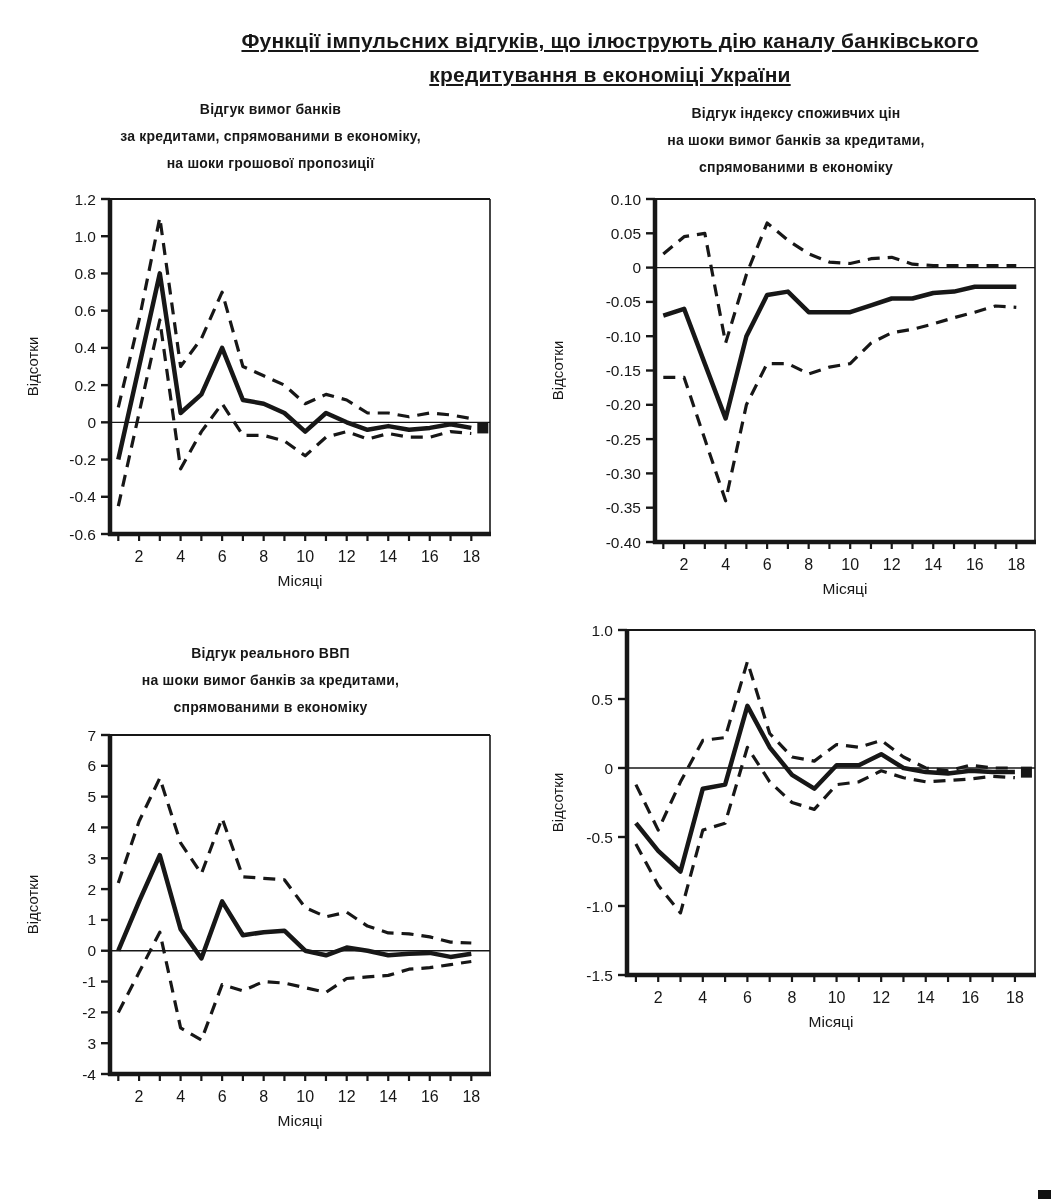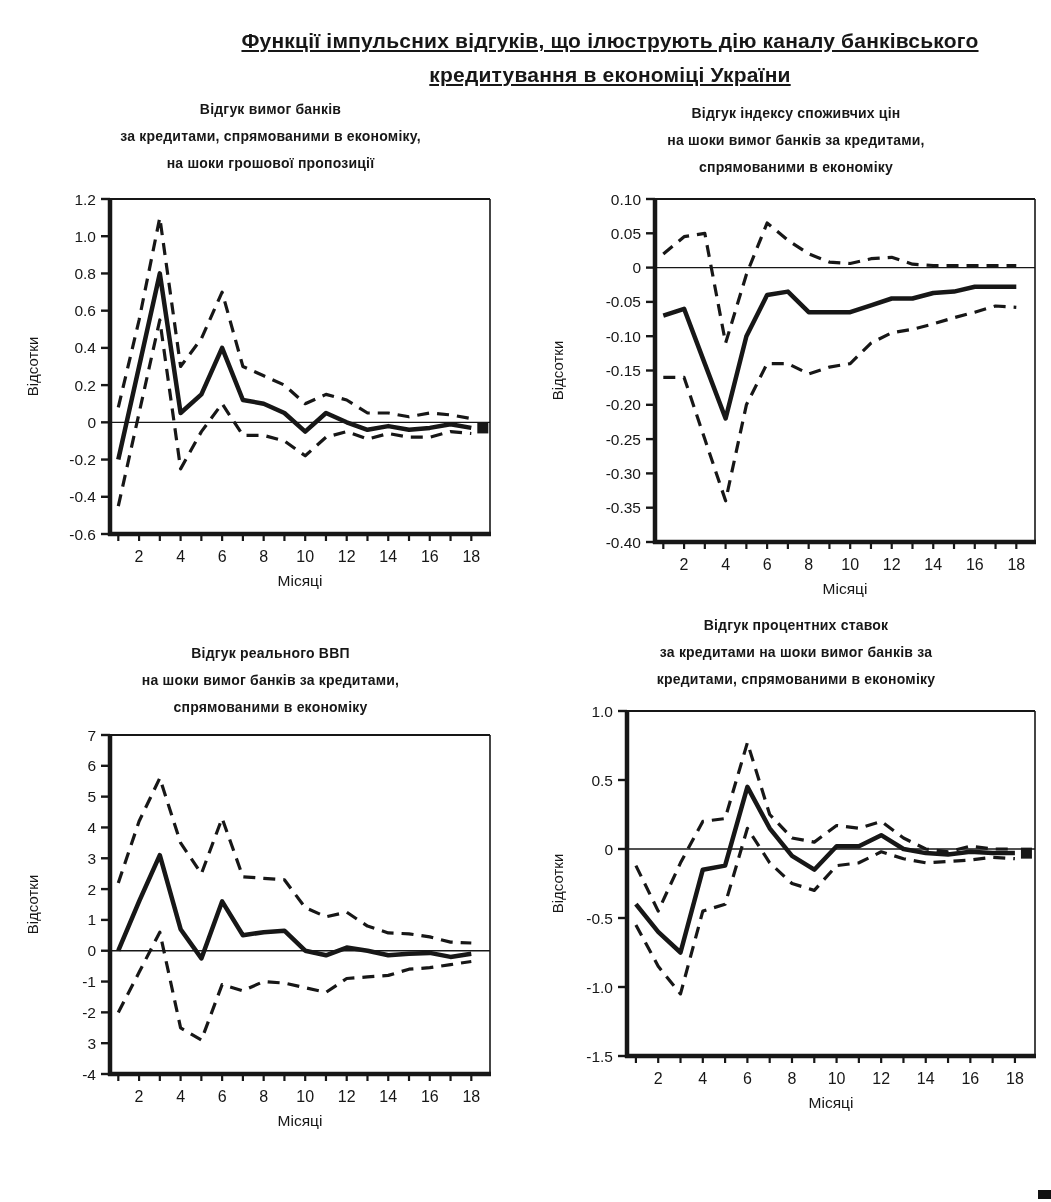--- a/index.html
+++ b/index.html
@@ -234,23 +234,20 @@
         <text x="453.3114754098361" y="377" text-anchor="middle" font-size="16" fill="#171717">18</text>
         <text x="282" y="401" text-anchor="middle" font-size="15.5" fill="#171717">Місяці</text>
         <text text-anchor="middle" font-size="15" fill="#171717" transform="translate(20 179.5) rotate(-90)">Відсотки</text>
         <polyline points="100.3,157.9 121.1,96.3 141.8,53.1 162.6,117.9 183.4,148.7 204.1,93.2 224.9,151.8 245.7,153.3 266.4,154.8 287.2,182.6 308.0,191.8 328.7,187.2 349.5,201.1 370.3,207.9 391.0,208.8 411.8,211.9 432.5,217.1 453.3,218.0" fill="none" stroke="#171717" stroke-width="3.2" stroke-linejoin="round" stroke-dasharray="12 8"></polyline>
         <polyline points="100.3,287.4 121.1,247.3 141.8,207.2 162.6,302.8 183.4,315.1 204.1,259.6 224.9,265.8 245.7,256.5 266.4,258.1 287.2,262.7 308.0,267.3 328.7,253.5 349.5,251.9 370.3,250.4 391.0,244.2 411.8,242.7 432.5,239.6 453.3,236.5" fill="none" stroke="#171717" stroke-width="3.2" stroke-linejoin="round" stroke-dasharray="12 8"></polyline>
         <polyline points="100.3,225.7 121.1,176.4 141.8,130.2 162.6,204.2 183.4,233.4 204.1,176.4 224.9,210.3 245.7,207.2 266.4,205.7 287.2,225.7 308.0,230.3 328.7,222.6 349.5,225.7 370.3,230.3 391.0,228.8 411.8,227.9 432.5,231.9 453.3,228.8" fill="none" stroke="#171717" stroke-width="4.5" stroke-linejoin="round"></polyline>
       </svg>
   </section>
 
   <section class="chart-block" id="c3">
-    <h3 class="chart-title">Відгук процентних ставок
-за кредитами на шоки вимог банків за
-кредитами, спрямованими в економіку</h3>
     <svg width="506" height="430" viewBox="0 0 506 430">
         <line x1="84" y1="152" x2="492" y2="152" stroke="#171717" stroke-width="1.4"></line>
         <line x1="84" y1="14" x2="492" y2="14" stroke="#171717" stroke-width="2"></line>
         <line x1="492" y1="14" x2="492" y2="359" stroke="#171717" stroke-width="1.6"></line>
         <line x1="84" y1="14" x2="84" y2="361" stroke="#171717" stroke-width="4.5"></line>
         <line x1="82" y1="359" x2="493" y2="359" stroke="#171717" stroke-width="4.5"></line>
         <line x1="75" y1="14" x2="84" y2="14" stroke="#171717" stroke-width="2.4"></line>
         <text x="70" y="19.5" text-anchor="end" font-size="15.5" fill="#171717">1.0</text>
         <line x1="75" y1="83" x2="84" y2="83" stroke="#171717" stroke-width="2.4"></line>
         <text x="70" y="88.5" text-anchor="end" font-size="15.5" fill="#171717">0.5</text>

